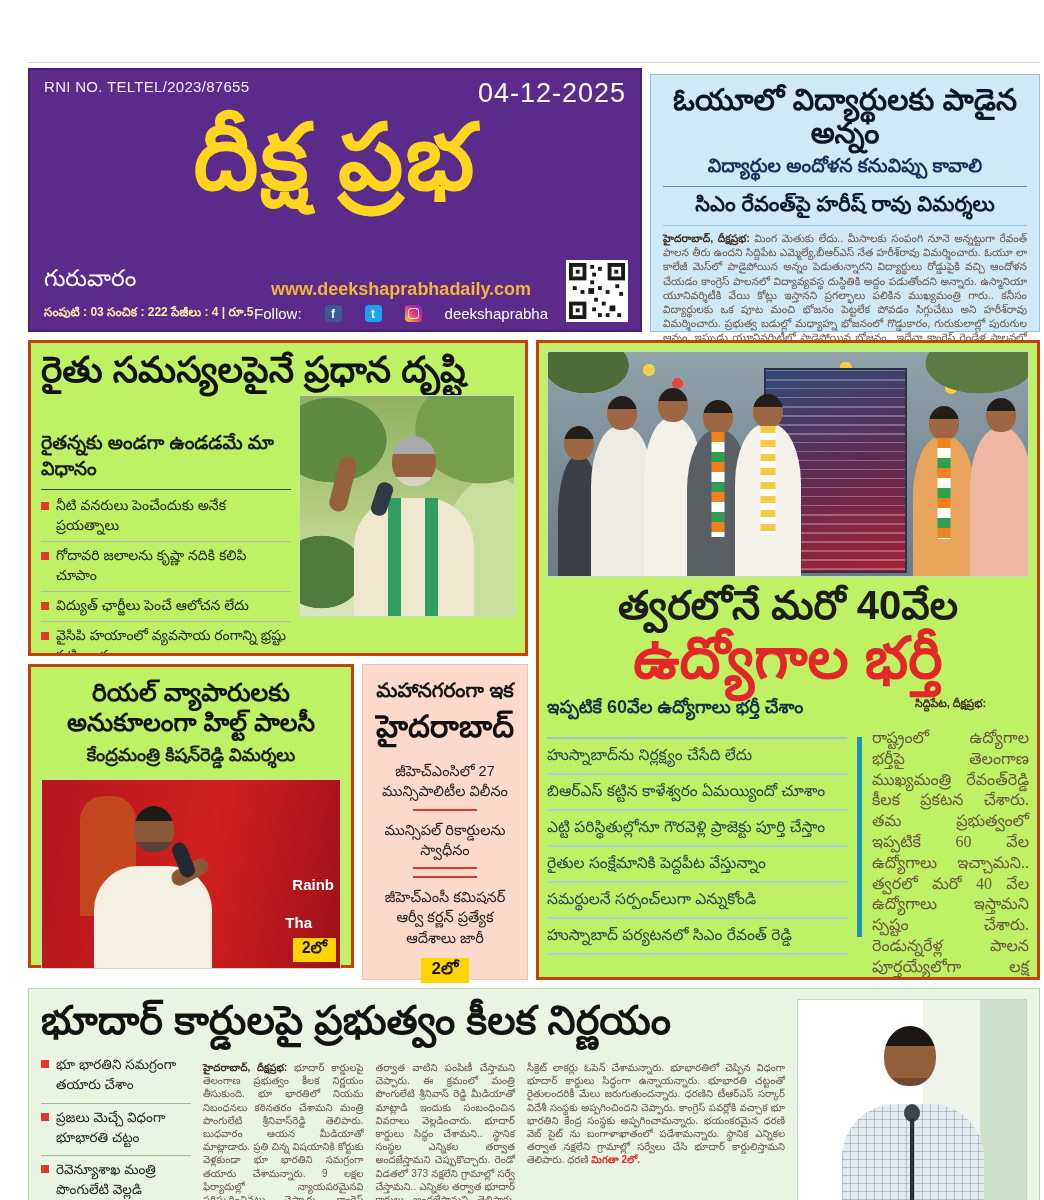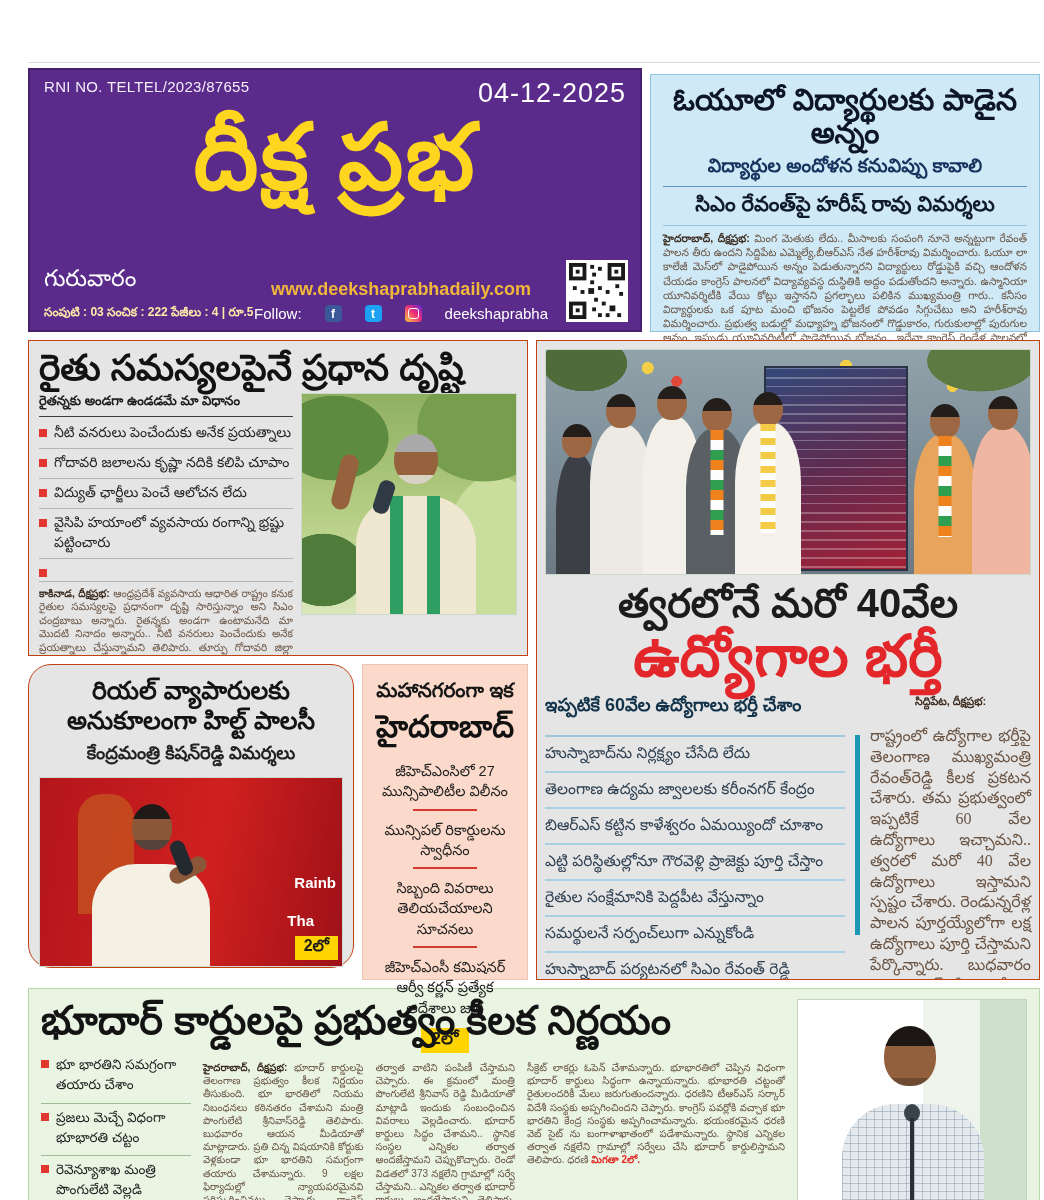--- a/index.html
+++ b/index.html
@@ -32,28 +32,28 @@
   .tr-headline{font-size:30px;font-weight:bold;color:#0d1626;text-align:center;line-height:1.1;}
   .tr-sub1{font-size:19px;font-weight:bold;color:#16335e;text-align:center;margin-top:6px;padding-bottom:5px;border-bottom:1.5px solid #5c95bd;}
   .tr-sub2{font-size:21px;font-weight:bold;color:#101b2e;text-align:center;margin-top:5px;padding-bottom:4px;border-bottom:1px solid #9cc4dc;}
   .tr-body{font-size:10.6px;line-height:1.34;color:#6a5444;text-align:justify;margin-top:5px;}
   .dateline{font-weight:bold;color:#3d2c20;}
 
   
   .mid-row{display:flex;gap:8px;margin-top:8px;}
   .left-col{width:500px;display:flex;flex-direction:column;gap:8px;}
 
-  .box{border:1px solid #c2410c;box-sizing:border-box;background:#e5e5e5;}
+  .box{border:3px solid #c2410c;box-sizing:border-box;background:#bef264;}
 
   
   .farmer{height:316px;padding:8px 10px;overflow:hidden;}
   .fa-headline{font-size:36px;font-weight:bold;color:#121212;line-height:1.05;white-space:nowrap;}
   .fa-row{display:flex;gap:8px;margin-top:6px;}
   .fa-left{flex:1;min-width:0;}
-  .fa-sub{font-size:13px;font-weight:bold;color:#1c1c1c;padding-bottom:5px;border-bottom:1.5px solid #3c3c3c;}
+  .fa-sub{font-size:19px;font-weight:bold;color:#1c1c1c;padding-bottom:5px;border-bottom:1.5px solid #3c3c3c;margin-top:37px;}
   .fa-bullets{margin-top:2px;}
   .fa-bullet{display:flex;gap:7px;align-items:flex-start;font-size:14px;color:#262626;padding:5px 0 4px;border-bottom:1px solid #b5b5b5;}
   .sq{flex:0 0 auto;width:8px;height:8px;background:#e2372f;margin-top:5px;}
   .fa-body{font-size:10.4px;line-height:1.3;color:#6a5444;text-align:justify;margin-top:5px;}
   .more{color:#e22a27;font-weight:bold;}
 
   
   .photo{position:relative;overflow:hidden;border:1px solid #cdd8cd;}
   .photo-cbn{flex:0 0 214px;height:220px;background:
     radial-gradient(90px 70px at 15% 20%,#5d8b3f 0 60%,transparent 61%),
@@ -64,21 +64,21 @@
   .cbn-body{position:absolute;left:54px;bottom:0;width:120px;height:118px;background:#efe7d0;border-radius:48px 48px 0 0;}
   .cbn-scarf{position:absolute;left:88px;bottom:0;width:50px;height:118px;background:
     linear-gradient(90deg,#2e9e63 0 13px,transparent 13px 37px,#2e9e63 37px 50px);}
   .cbn-head{position:absolute;left:92px;top:40px;width:44px;height:50px;border-radius:50% 50% 46% 46%;
     background:linear-gradient(180deg,#a9a9a9 0 36%,#96623d 36% 82%,#d8d3c4 82%);}
   .cbn-arm{position:absolute;left:34px;top:60px;width:18px;height:56px;background:#96623d;border-radius:9px;transform:rotate(14deg);}
   .cbn-mic{position:absolute;left:74px;top:86px;width:16px;height:34px;background:#303a44;border-radius:7px;transform:rotate(18deg);}
 
   
   .left-bottom{display:flex;gap:8px;}
-  .hilt{width:326px;height:304px;padding:10px 10px 8px;border-radius:23px;}
+  .hilt{width:326px;height:304px;padding:10px 10px 8px;}
   .hi-headline{font-size:25px;font-weight:bold;color:#141414;text-align:center;line-height:1.2;}
   .hi-sub{font-size:18px;font-weight:bold;color:#222;text-align:center;margin-top:8px;}
   .photo-kr{margin-top:9px;height:188px;background:linear-gradient(100deg,#b3161c,#d0201f 55%,#9e1118);}
   .kr-sil{position:absolute;left:38px;top:16px;width:56px;height:120px;background:#c4571f;opacity:.75;border-radius:24px 24px 0 0;}
   .kr-body{position:absolute;left:52px;bottom:0;width:118px;height:102px;background:#f4f0e4;border-radius:44px 44px 0 0;}
   .kr-head{position:absolute;left:92px;top:26px;width:40px;height:46px;border-radius:50% 50% 44% 44%;
     background:linear-gradient(180deg,#1f1a17 0 32%,#8a5838 32% 78%,#55423a 78%);}
   .kr-mic{position:absolute;left:134px;top:62px;width:15px;height:36px;background:#23292e;border-radius:7px;transform:rotate(-22deg);}
   .kr-arm{position:absolute;left:128px;top:84px;width:40px;height:16px;background:#8a5838;border-radius:8px;transform:rotate(-28deg);}
   .kr-text1{position:absolute;right:6px;top:96px;font-size:15px;font-weight:bold;color:#fff;}
@@ -284,21 +284,20 @@
           </div>
         </div>
 
         <div class="hyd">
           <div class="hy-t1">మహానగరంగా ఇక</div>
           <div class="hy-t2">హైదరాబాద్</div>
           <div class="hy-item">జీహెచ్‌ఎంసిలో 27 మున్సిపాలిటీల విలీనం</div>
           <div class="hy-div"></div>
           <div class="hy-item">మున్సిపల్ రికార్డులను స్వాధీనం</div>
           <div class="hy-div"></div>
-          <div class="hy-item">సిబ్బంది వివరాలు తెలియచేయాలని సూచనలు</div>
           <div class="hy-div"></div>
           <div class="hy-item">జీహెచ్‌ఎంసీ కమిషనర్ ఆర్వీ కర్ణన్ ప్రత్యేక ఆదేశాలు జారీ</div>
           <div class="hy-badge">2లో</div>
         </div>
       </div>
     </div>
 
     <div class="box jobs">
       <div class="photo photo-group">
         <div class="plaque"></div>
@@ -309,21 +308,20 @@
         <div class="person scarf-yellow" style="left:39%;width:66px;height:152px;background:#f4f2ea;"></div>
         <div class="person scarf-tricolor" style="left:76%;width:62px;height:140px;background:#e8a45c;"></div>
         <div class="person" style="left:88%;width:62px;height:148px;background:#efb7a2;"></div>
       </div>
       <div class="jb-h1">త్వరలోనే మరో 40వేల</div>
       <div class="jb-h2">ఉద్యోగాల భర్తీ</div>
       <div class="jb-row">
         <div class="jb-points">
           <div class="jb-lead">ఇప్పటికే 60వేల ఉద్యోగాలు భర్తీ చేశాం</div>
           <div class="jb-point">హుస్నాబాద్‌ను నిర్లక్ష్యం చేసేది లేదు</div>
-          <div class="jb-point">తెలంగాణ ఉద్యమ జ్వాలలకు కరీంనగర్ కేంద్రం</div>
           <div class="jb-point">బిఆర్ఎస్ కట్టిన కాళేశ్వరం ఏమయ్యిందో చూశాం</div>
           <div class="jb-point">ఎట్టి పరిస్థితుల్లోనూ గౌరవెళ్లి ప్రాజెక్టు పూర్తి చేస్తాం</div>
           <div class="jb-point">రైతుల సంక్షేమానికి పెద్దపీట వేస్తున్నాం</div>
           <div class="jb-point">సమర్థులనే సర్పంచ్‌లుగా ఎన్నుకోండి</div>
           <div class="jb-point">హుస్నాబాద్ పర్యటనలో సిఎం రేవంత్ రెడ్డి</div>
         </div>
         <div class="jb-sep"></div>
         <div class="jb-bodycol">
           <div class="jb-date">సిద్దిపేట, దీక్షప్రభ:</div>
           <p class="jb-body"><span>రాష్ట్రంలో ఉద్యోగాల భర్తీపై తెలంగాణ ముఖ్యమంత్రి రేవంత్‌రెడ్డి కీలక ప్రకటన చేశారు. తమ ప్రభుత్వంలో ఇప్పటికే 60 వేల ఉద్యోగాలు ఇచ్చామని.. త్వరలో మరో 40 వేల ఉద్యోగాలు ఇస్తామని స్పష్టం చేశారు. రెండున్నరేళ్ల పాలన పూర్తయ్యేలోగా లక్ష ఉద్యోగాలు పూర్తి చేస్తామని పేర్కొన్నారు. బుధవారం హుస్నాబాద్‌లో సీఎం రేవంత్‌రెడ్డి పర్యటించారు. పలు అభివృద్ధి పనులకు శంకుస్థాపన చేశారు. రూ.262.68 కోట్ల విలువైన అభివృద్ధి పనులకు శ్రీకారం చుట్టారు. అనంతరం సీఎం రేవంత్‌రెడ్డి ప్రసంగించారు. ఇచ్చిన హామీ మేరకు త్వరలో మరో 40వేల ఉద్యోగాల భర్తీ చేస్తామని ముఖ్యమంత్రి రేవంత్‌రెడ్డి తెలిపారు. శ్రీకాంతాచారి స్ఫూర్తితో కాంగ్రెస్ పార్టీ అధికారంలోకి వచ్చిన మొదటి సంవత్సరంలోనే</span> <span class="more">మిగతా 2లో.</span></p>

